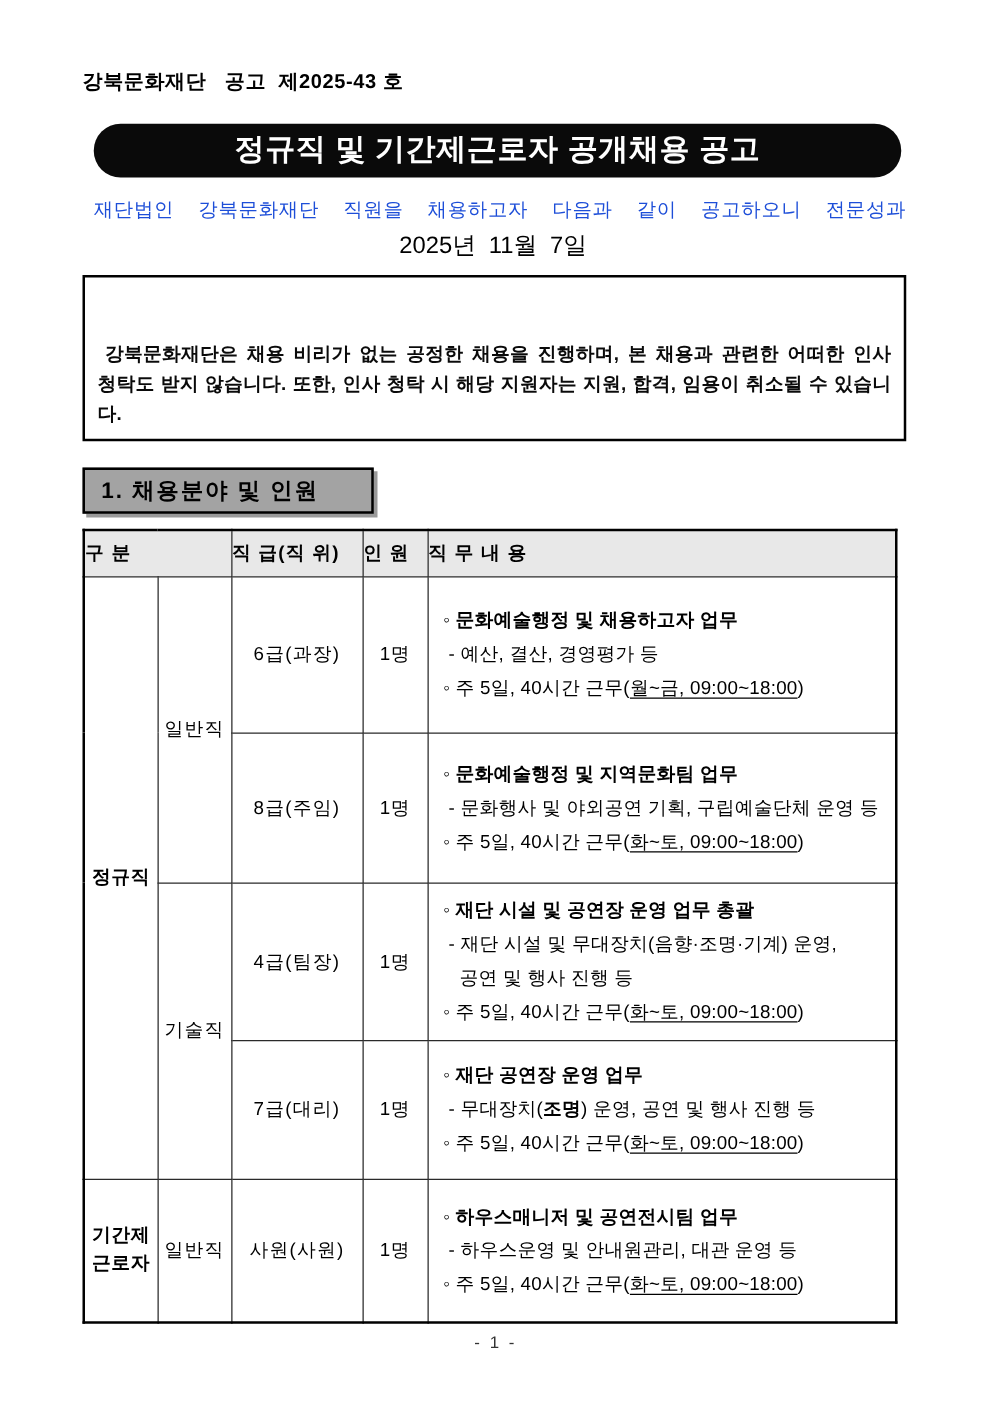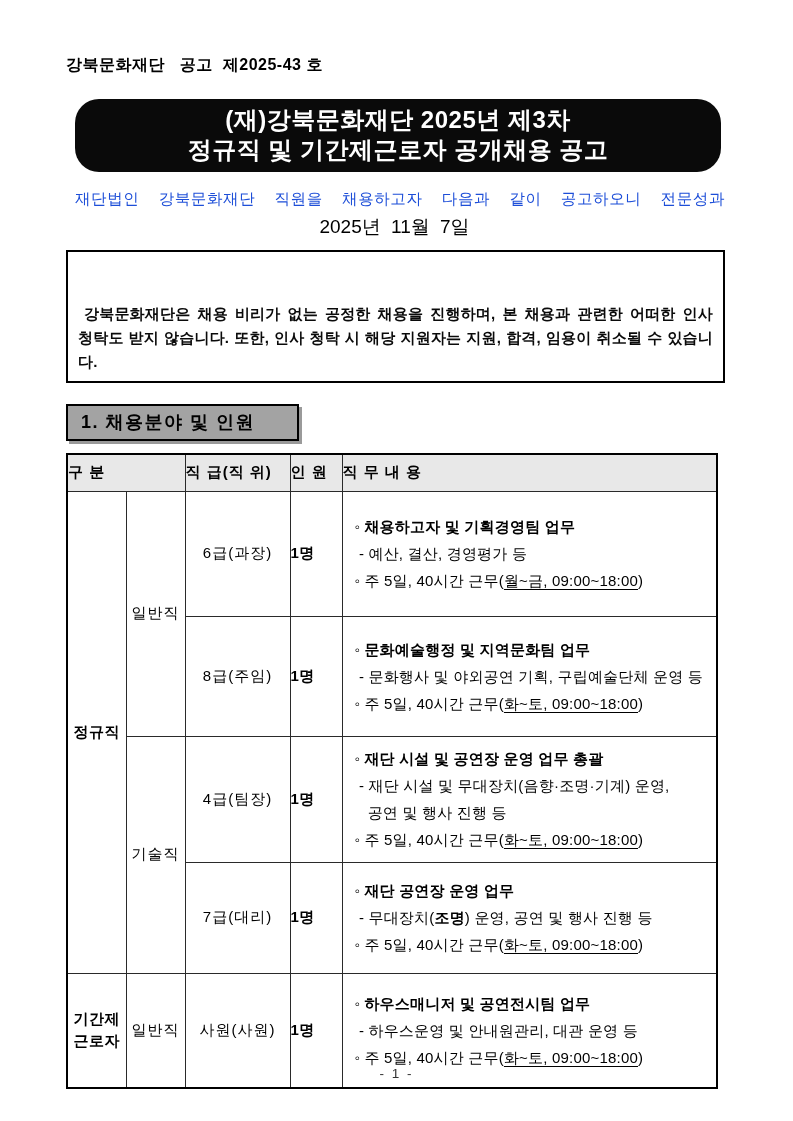--- a/index.html
+++ b/index.html
@@ -84,21 +84,21 @@
     background: #e8e8e8;
     font-weight: bold;
     text-align: left;
     height: 37px;
     letter-spacing: 1px;
     white-space: pre;
   }
   td.c-cat  { text-align: center; font-weight: bold; white-space: pre-line; line-height: 22px; letter-spacing: 0.5px; }
   td.c-type { text-align: center; letter-spacing: 1px; }
   td.c-grade{ text-align: center; letter-spacing: 1px; }
-  td.c-count{ letter-spacing: 0.5px; font-weight: bold; }
+  td.c-count{ text-align: center; letter-spacing: 0.5px; }
   td.c-duty { padding: 8px 6px 8px 12px; }
   .duty-line { white-space: pre-wrap; line-height: 27px; letter-spacing: 0.2px; }
   .duty-line span.b { font-weight: bold; }
   .duty-line span.u { text-decoration: underline; text-underline-offset: 3px; }
   tr.r1 { height: 125px; }
   tr.r2 { height: 120px; }
   tr.r3 { height: 126px; }
   tr.r4 { height: 111px; }
   tr.r5 { height: 115px; }
   
@@ -111,21 +111,20 @@
   }
 </style>
 </head>
 <body>
 
 <div class="page">
 
   <div class="doc-number">강북문화재단   공고  제2025-43 호</div>
 
   <div class="title-banner">
-    <div class="t-line">(재)강북문화재단 2025년 제3차</div>
     <div class="t-line">정규직 및 기간제근로자 공개채용 공고</div>
   </div>
 
   <div class="intro">
     <div class="i-line first">재단법인 강북문화재단 직원을 채용하고자 다음과 같이 공고하오니 전문성과</div>
   </div>
 
   <div class="date-line">2025년 11월 7일</div>
 
 
@@ -152,21 +151,21 @@
         <th>직 무 내 용</th>
       </tr>
     </thead>
     <tbody>
         <tr class="r1">
           <td class="c-cat" rowspan="4">정규직</td>
           <td class="c-type" rowspan="2">일반직</td>
           <td class="c-grade">6급(과장)</td>
           <td class="c-count">1명</td>
           <td class="c-duty">
-            <div class="duty-line"><span class="b">◦ 채용하고자 및 기획경영팀 업무</span></div>
+            <div class="duty-line"><span class="b">◦ 문화예술행정 및 채용하고자 업무</span></div>
             <div class="duty-line"><span> - 예산, 결산, 경영평가 등</span></div>
             <div class="duty-line"><span>◦ 주 5일, 40시간 근무(</span><span class="u">월~금, 09:00~18:00</span><span>)</span></div>
           </td>
         </tr>
         <tr class="r2">
           <td class="c-grade">8급(주임)</td>
           <td class="c-count">1명</td>
           <td class="c-duty">
             <div class="duty-line"><span class="b">◦ 문화예술행정 및 지역문화팀 업무</span></div>
             <div class="duty-line"><span> - 문화행사 및 야외공연 기획, 구립예술단체 운영 등</span></div>

